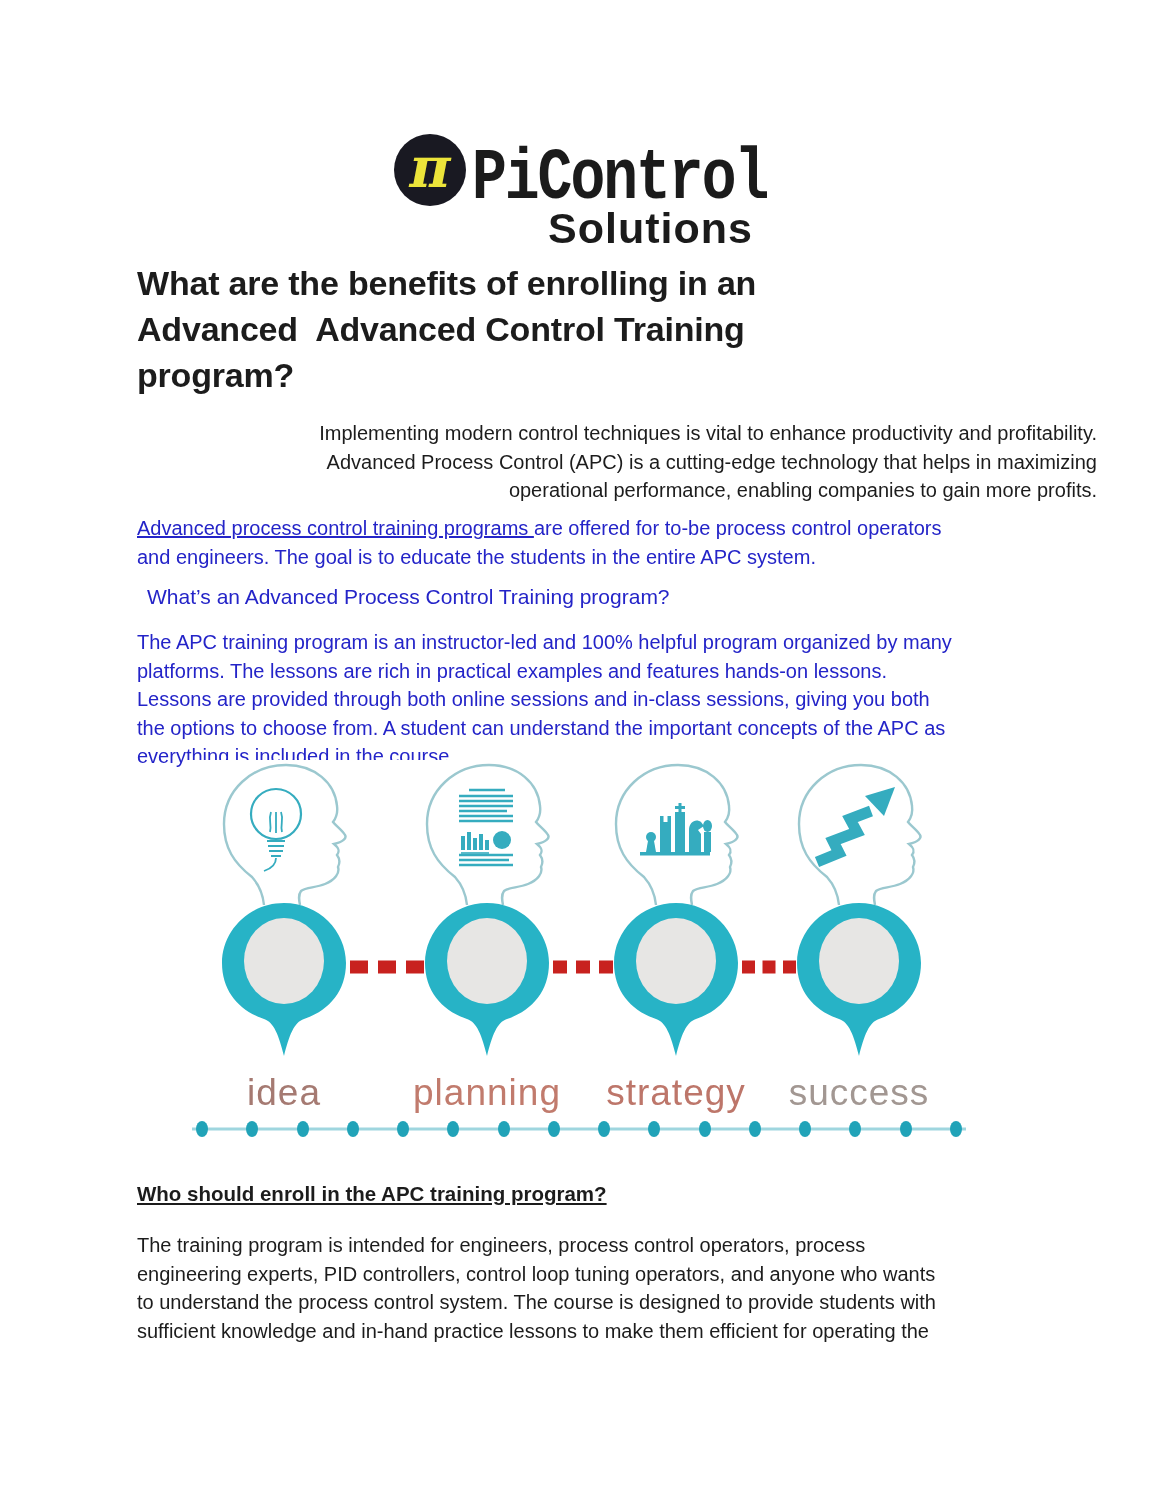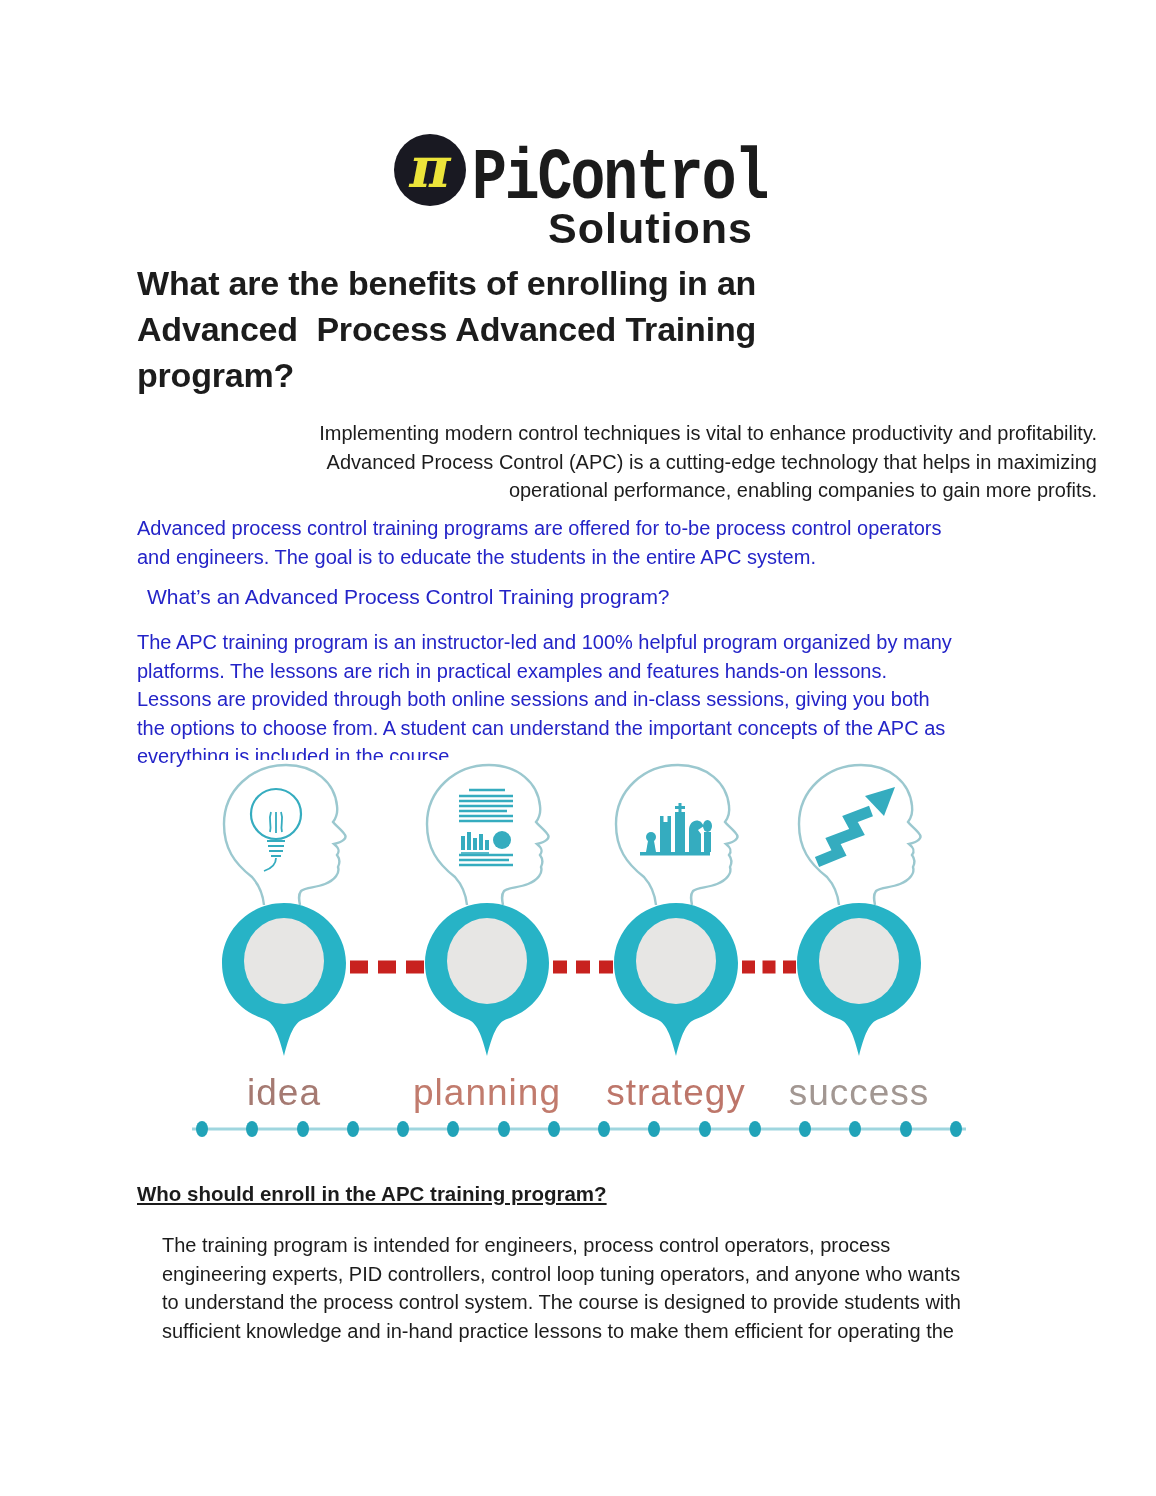--- a/index.html
+++ b/index.html
@@ -35,25 +35,25 @@
   
   .pre{white-space:pre-wrap;}
   .title{
     left:137px;top:260px;width:800px;
     font-size:34px;font-weight:bold;line-height:46px;
     color:var(--body-text,#1c1c1c);letter-spacing:-0.2px;
   }
   .body-text{font-size:20px;line-height:28.5px;color:var(--body-text,#1c1c1c);}
   .intro{left:137px;top:419px;width:960px;text-align:right;}
   .linkpara{left:137px;top:514px;width:960px;color:var(--blue-text,#2424c8);}
-  .linkpara a{color:var(--blue-text,#2424c8);cursor:pointer;}
+  .linkpara a{color:var(--blue-text,#2424c8);text-decoration:underline;cursor:pointer;}
   .subhead{left:147px;top:585px;font-size:21px;font-weight:normal;color:var(--blue-text,#2424c8);white-space:nowrap;}
   .apcpara{left:137px;top:628px;width:960px;color:var(--blue-text,#2424c8);}
   .whohead{left:137px;top:1182px;font-size:20.5px;font-weight:bold;color:var(--body-text,#1c1c1c);white-space:nowrap;text-decoration:underline;}
-  .whopara{left:137px;top:1231px;width:960px;margin-left:25px;}
+  .whopara{left:137px;top:1231px;width:960px;}
 
   
   .infographic{left:184px;top:760px;width:790px;height:400px;background:var(--page-bg,#fff);}
   .head-stroke{stroke:var(--head-outline,#9bc8cf);fill:none;stroke-width:2.4;}
   .icon-stroke{stroke:var(--icon-teal,#35acbf);fill:none;}
   .icon-fill{fill:var(--icon-teal,#35acbf);}
   .pin-fill{fill:var(--pin-teal,#27b3c6);}
   .pin-inner{fill:var(--pin-inner,#e7e6e4);}
   .dash{stroke:var(--dash-red,#c8221f);stroke-width:13;}
   .dot{fill:var(--dot-teal,#21a3b8);}
@@ -65,21 +65,21 @@
 
 <div class="page">
 
   <div class="abs logo-circle">
     <span class="logo-pi">π</span>
   </div>
   <div class="abs logo-brand">PiControl</div>
   <div class="abs logo-sub">Solutions</div>
 
   <h1 class="abs title pre" style="margin:0">What are the benefits of enrolling in an
-Advanced  Process Advanced Training
+Advanced  Advanced Control Training
 program?</h1>
 
   <div class="abs intro body-text pre">Implementing modern control techniques is vital to enhance productivity and profitability.
  Advanced Process Control (APC) is a cutting-edge technology that helps in maximizing
 operational performance, enabling companies to gain more profits.</div>
 
   <div class="abs linkpara body-text pre"><a>Advanced process control training programs </a><span>are offered for to-be process control operators
 and engineers. The goal is to educate the students in the entire APC system.</span></div>
 
   <div class="abs subhead">What’s an Advanced Process Control Training program?</div>

